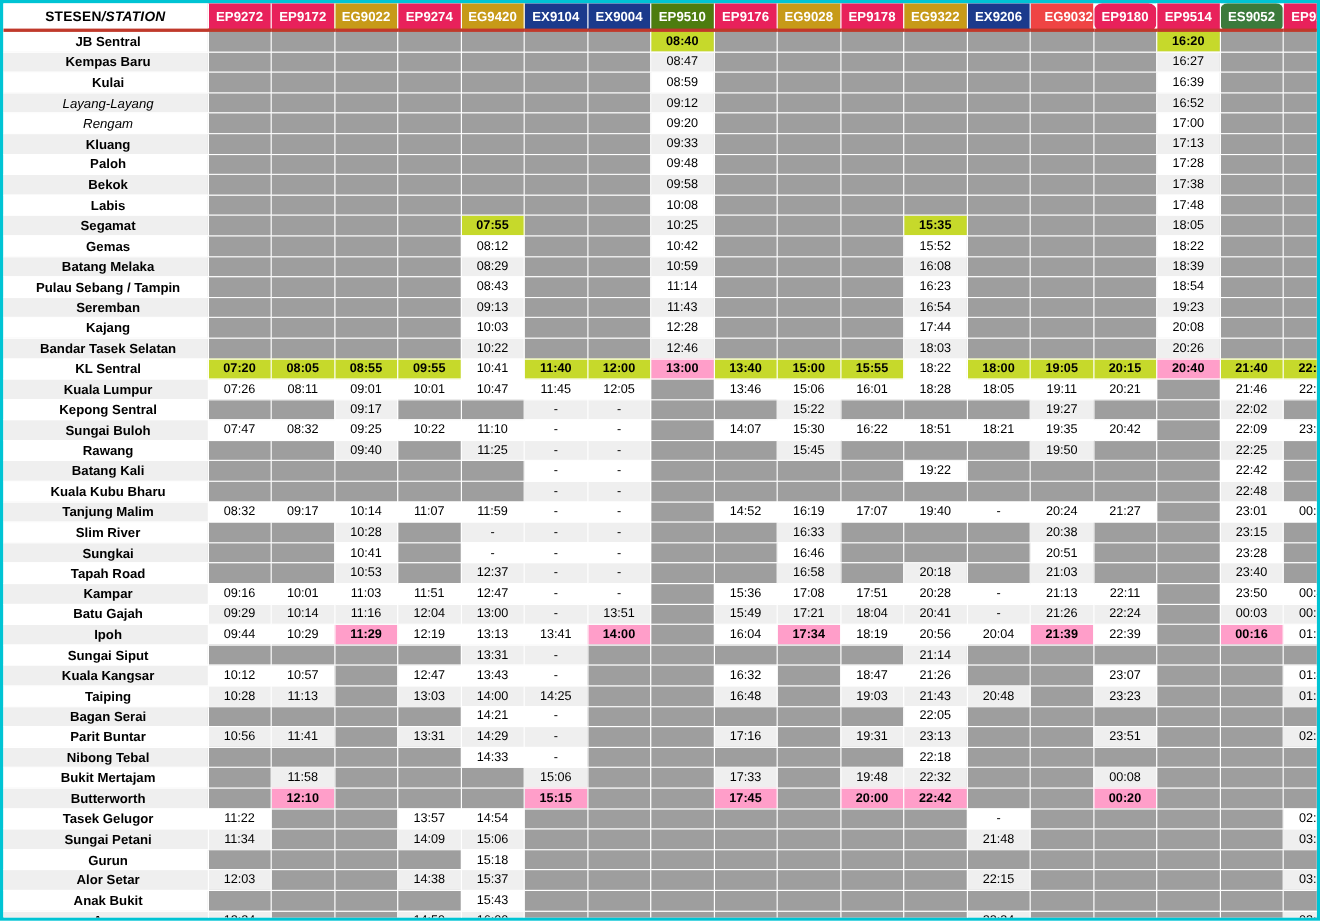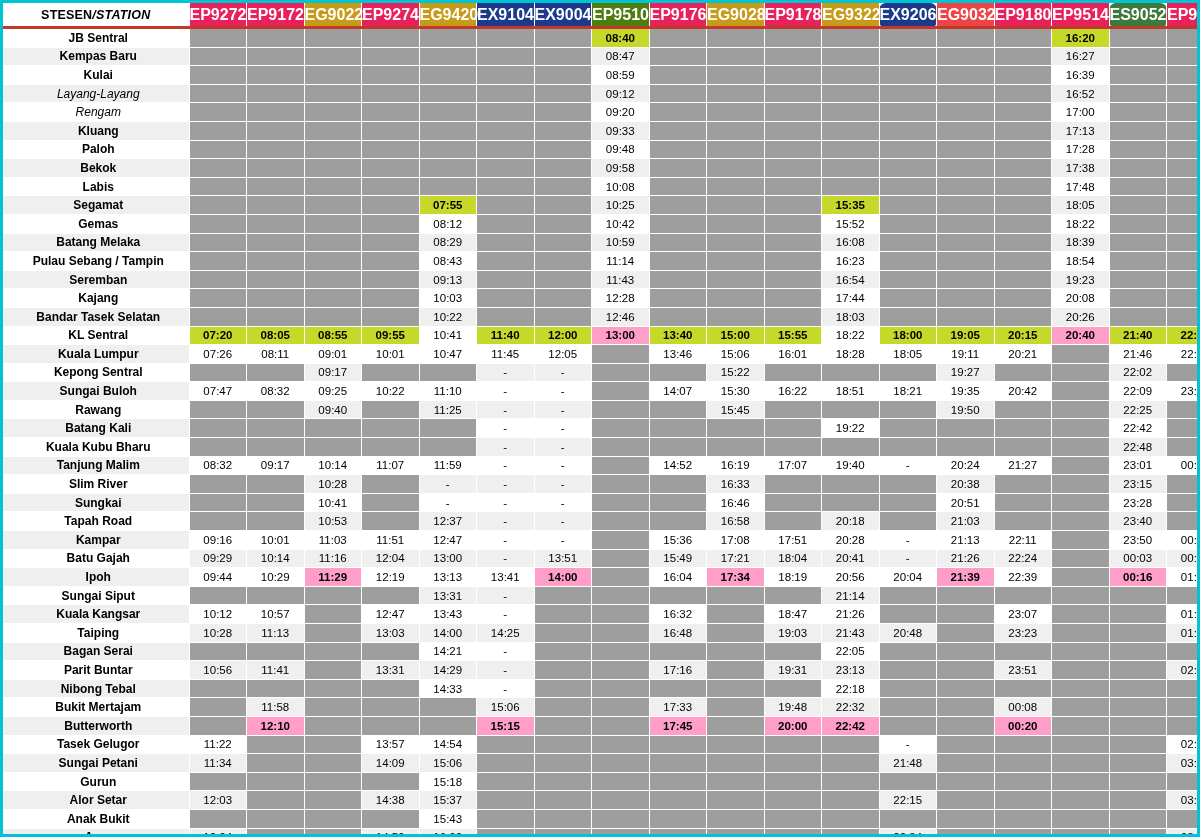--- a/index.html
+++ b/index.html
@@ -18,21 +18,21 @@
     border-collapse:collapse;
     table-layout:fixed;
     width:1194px;
     font-size:11.5px;
   }
   col.station{width:186px;}
   col.tr{width:57.5px;}
   thead th{
     height:23px;
     padding:0;
-    font-size:16px;
+    font-size:12px;
     font-weight:bold;
     text-align:center;
     vertical-align:middle;
     border-right:1px solid #ffffff;
     border-bottom:3px solid #c0392b;
     color:#ffffff;
     white-space:nowrap;
   }
   th.station-head{
     background:#ffffff;
@@ -107,23 +107,23 @@
           <th style="background: rgb(199, 154, 24);">EG9022</th>
           <th style="background: rgb(232, 33, 91);">EP9274</th>
           <th style="background: rgb(199, 154, 24);">EG9420</th>
           <th style="background: rgb(27, 58, 140);">EX9104</th>
           <th style="background: rgb(27, 58, 140);">EX9004</th>
           <th style="background: #4d7c0f; margin-top: 12px;">EP9510</th>
           <th style="background: rgb(232, 33, 91);">EP9176</th>
           <th style="background: rgb(199, 154, 24);">EG9028</th>
           <th style="background: rgb(232, 33, 91);">EP9178</th>
           <th style="background: rgb(199, 154, 24);">EG9322</th>
-          <th style="background: rgb(27, 58, 140); border-radius: 7px;">EX9206</th>
+          <th style="background: rgb(27, 58, 140);">EX9206</th>
           <th style="background: #ef4444; text-align: right;">EG9032</th>
-          <th style="background: rgb(232, 33, 91);">EP9180</th>
+          <th style="background: rgb(232, 33, 91); border-radius: 8px;">EP9180</th>
           <th style="background: rgb(232, 33, 91);">EP9514</th>
           <th style="background: rgb(59, 122, 59); border-radius: 7px;">ES9052</th>
           <th style="background: rgb(232, 33, 91);">EP9278</th>
         </tr>
     </thead>
     <tbody id="tbody">
         <tr>
           <td class="st major bg-white">JB Sentral</td>
           <td class="bg-grey"></td>
           <td class="bg-grey"></td>

